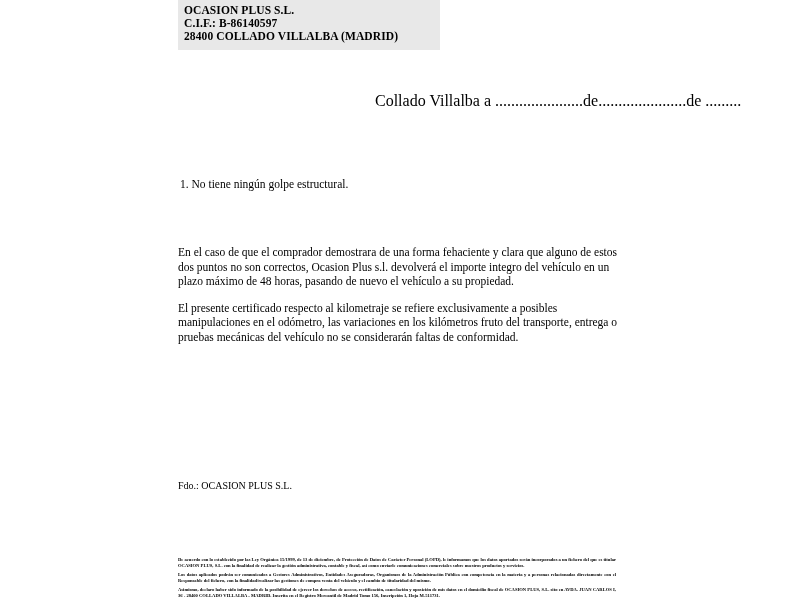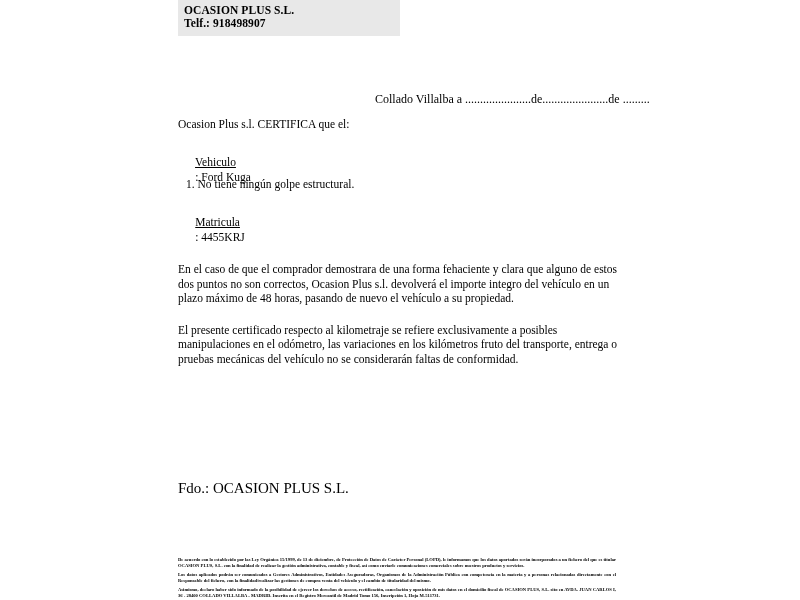--- a/index.html
+++ b/index.html
@@ -17,36 +17,36 @@
   .page {
     position: relative;
     width: 800px;
     height: 600px;
     background: #ffffff;
   }
   .letterhead {
     position: absolute;
     left: 178px;
     top: 0px;
-    width: 222px;
+    width: 262px;
     background: #e8e8e8;
     padding: 4px 6px 6px 6px;
     box-sizing: border-box;
   }
   .letterhead div {
     font-weight: bold;
     font-size: 11.5px;
     line-height: 13.2px;
     letter-spacing: 0.1px;
   }
   .dateline {
     position: absolute;
     left: 375px;
     top: 92px;
-    font-size: 12px;
+    font-size: 16px;
   }
   .block-certifica {
     position: absolute;
     left: 178px;
     top: 117px;
     font-size: 11.5px;
     line-height: 15px;
   }
   .veh-row {
     display: block;
@@ -57,38 +57,38 @@
   }
   .points {
     position: absolute;
     left: 178px;
     top: 177px;
     font-size: 11.5px;
     line-height: 15px;
     width: 600px;
   }
   .points p {
-    margin: 0 0 11px 8px;
+    margin: 0 0 11px 2px;
   }
   .body-text {
     position: absolute;
     left: 178px;
     top: 245px;
     width: 450px;
     font-size: 11.5px;
     line-height: 14.5px;
   }
   .body-text p {
-    margin: 17px 0 12px 0;
+    margin: 0 0 12px 0;
   }
   .fdo {
     position: absolute;
     left: 178px;
     top: 480px;
-    font-size: 15px;
+    font-size: 10px;
   }
   .legal {
     position: absolute;
     left: 178px;
     top: 557px;
     width: 438px;
     font-size: 4.6px;
     line-height: 5.9px;
     text-align: justify;
     font-weight: bold;
@@ -98,37 +98,26 @@
     margin: 0 0 3px 0;
   }
 </style>
 </head>
 <body>
 
 <div class="page">
 
   <div class="letterhead">
     <div>OCASION PLUS S.L.</div>
-    <div>Telf.: 918498907</div>
+    <div>C.I.F.: B-86140597</div>
+    <div>28400 COLLADO VILLALBA (MADRID)</div>
   </div>
 
   <div class="dateline">Collado Villalba a ......................de......................de .........</div>
 
-  <div class="block-certifica">
-    <div>Ocasion Plus s.l. CERTIFICA que el:</div>
-    <div style="height:8px"></div>
-    <div class="veh-row">
-      <span class="ul">Vehiculo</span>
-      <span>: Ford Kuga</span>
-    </div>
-    <div class="veh-row">
-      <span class="ul">Matricula</span>
-      <span>: 4455KRJ</span>
-    </div>
-  </div>
 
   <div class="points">
     <p>1. No tiene ningún golpe estructural.</p>
   </div>
 
   <div class="body-text">
     <p>En el caso de que el comprador demostrara de una forma fehaciente y clara que alguno de estos dos puntos no son correctos, Ocasion Plus s.l. devolverá el importe integro del vehículo en un plazo máximo de 48 horas, pasando de nuevo el vehículo a su propiedad.</p>
     <p>El presente certificado respecto al kilometraje se refiere exclusivamente a posibles manipulaciones en el odómetro, las variaciones en los kilómetros fruto del transporte, entrega o pruebas mecánicas del vehículo no se considerarán faltas de conformidad.</p>
   </div>
 

